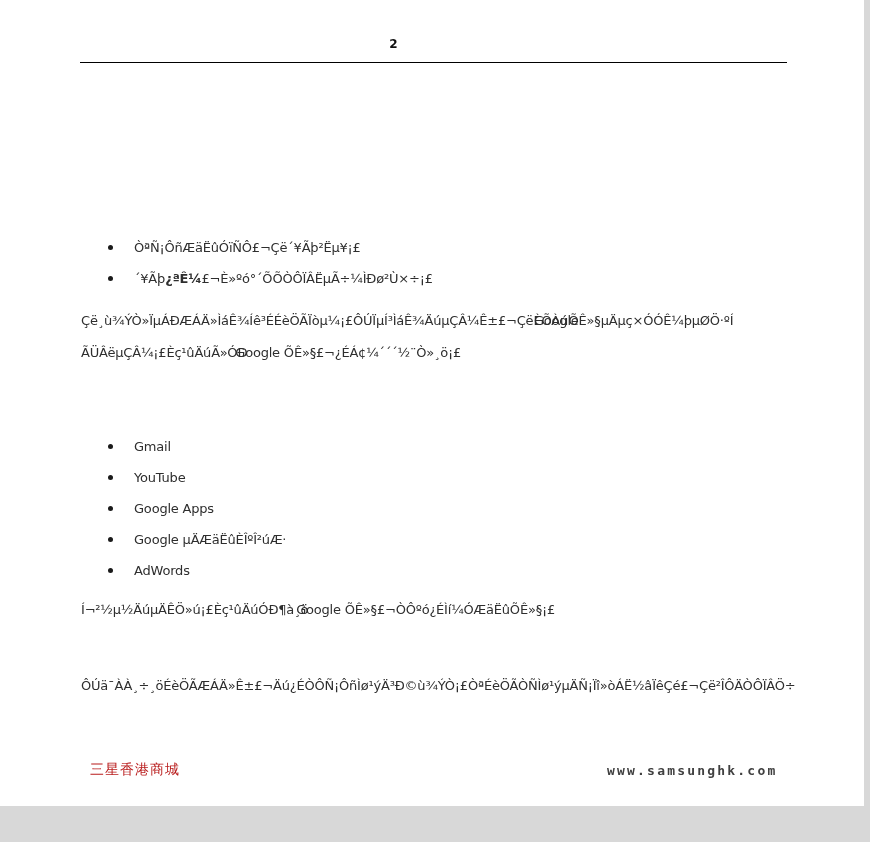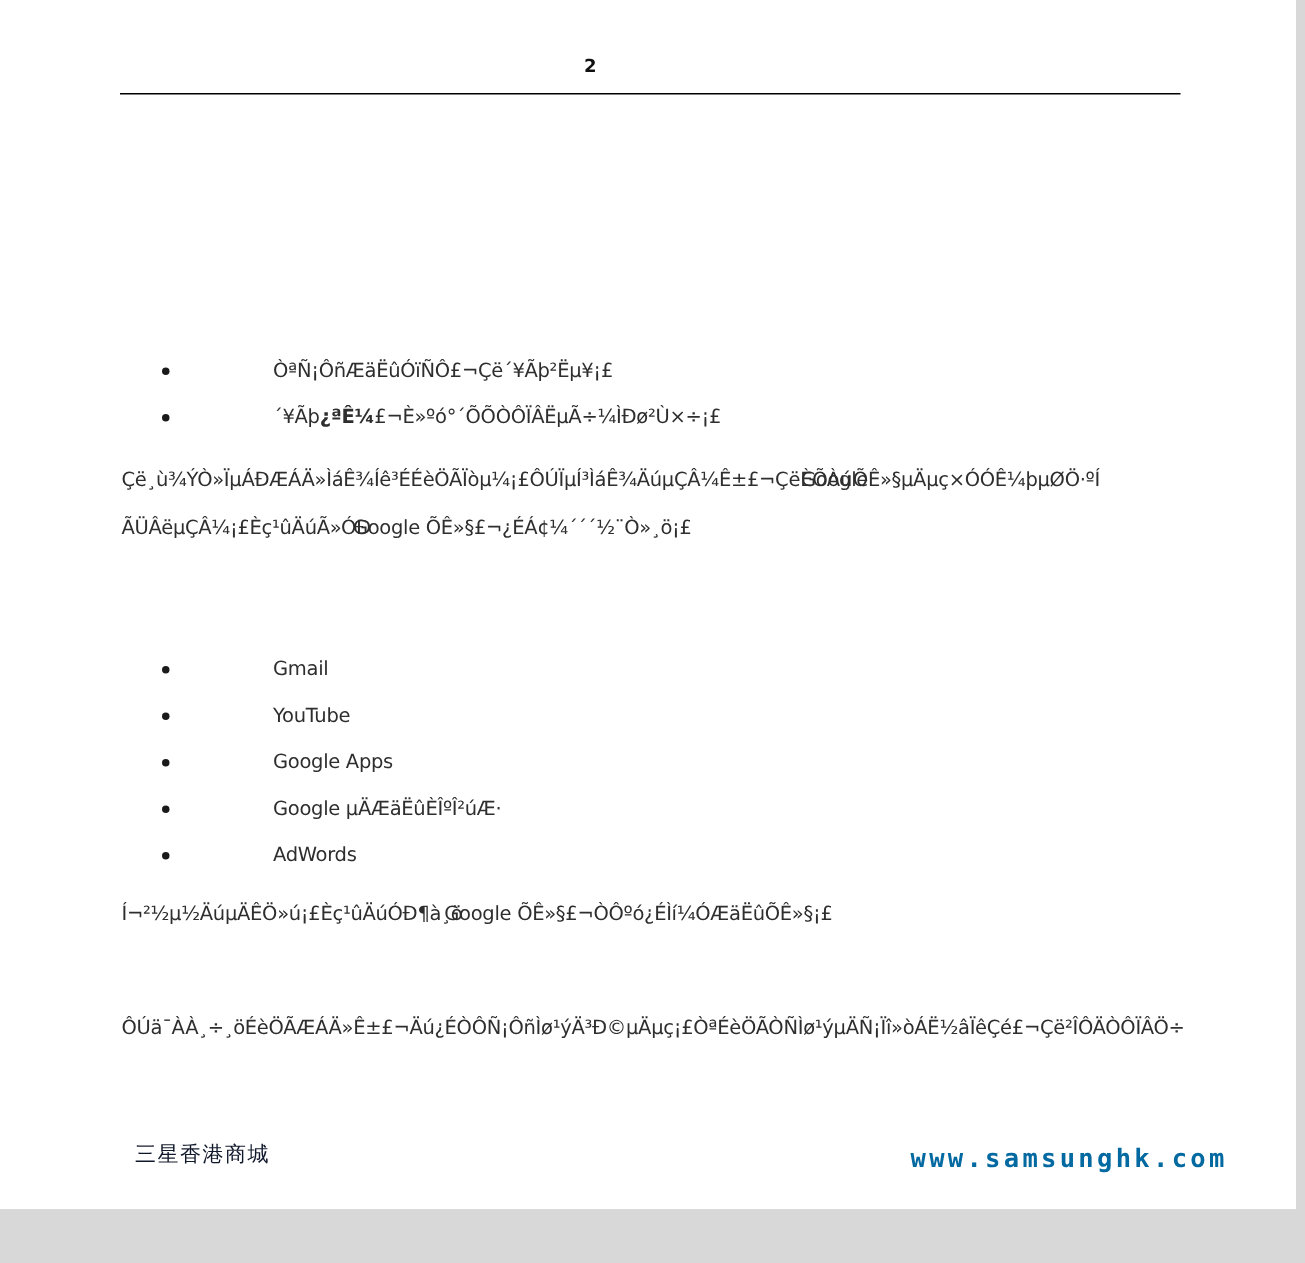--- a/index.html
+++ b/index.html
@@ -14,43 +14,43 @@
   .pgnum{
     position:absolute;top:37px;left:0;width:787px;text-align:center;
     font-size:12px;font-weight:bold;color:#111;
   }
   .rule{
     position:absolute;top:62px;left:80px;width:707px;height:0;
     border-top:1.6px solid #000;
   }
   .body-text{font-size:13px;color:#2e2e2e;letter-spacing:-0.2px;}
   .bullet-list{position:absolute;left:108px;}
-  .bullet-item{display:flex;align-items:flex-start;margin-bottom:14px;line-height:17px;gap:48px;}
+  .bullet-item{display:flex;align-items:flex-start;margin-bottom:14px;line-height:17px;}
   .dot{flex:none;width:5px;height:5px;border-radius:50%;background:#1a1a1a;margin:6px 21px 0 0;}
   #ul1{top:239px;}
   #ul2{top:438px;text-align:right;}
   .para{position:absolute;left:81px;width:789px;}
   .line{height:32px;line-height:20px;white-space:nowrap;}
   #p1{top:311px;}
   #p2{top:389px;}
   #p3{top:600px;}
   #p4{top:676px;}
   .b{font-weight:bold;}
   .ov-heavy{margin-left:-34px;}
   .ov-light{margin-left:-12px;}
   .pull{margin-left:-14px;text-align:right;}
   .pull-sm{margin-left:-6px;}
   .footer{position:absolute;top:761px;left:0;width:864px;height:24px;}
   .footer-left{
     position:absolute;left:90px;top:0;font-family:"DejaVu Serif",serif;
-    font-size:14px;color:#0f172a;letter-spacing:1px;
+    font-size:14px;color:#b91c1c;letter-spacing:1px;
   }
   .footer-right{
     position:absolute;left:607px;top:2px;font-family:"DejaVu Sans Mono",monospace;
-    font-size:17px;font-weight:bold;color:#0369a1;letter-spacing:2.2px;
+    font-size:13px;font-weight:bold;color:#404040;letter-spacing:2.2px;
   }
 </style>
 </head>
 <body>
 
 <div class="canvas">
   <div class="page">
 
     <div class="pgnum">2</div>
     <div class="rule"></div>
@@ -93,21 +93,21 @@
         <span class="dot"></span>
         <span>AdWords</span>
       </div>
     </div>
 
     <div id="p3" class="para body-text">
       <div class="line"><span>Í¬²½µ½ÄúµÄÊÖ»ú¡£Èç¹ûÄúÓÐ¶à</span><span>¸ö</span><span class="ov-light">Google</span><span> ÕÊ»§£¬ÒÔºó¿ÉÌí¼ÓÆäËûÕÊ»§¡£</span></div>
     </div>
 
     <div id="p4" class="para body-text">
-      <div class="line"><span>ÔÚä¯ÀÀ¸÷¸öÉèÖÃÆÁÄ»Ê±£¬Äú¿ÉÒÔÑ¡ÔñÌø¹ýÄ³Ð©µÄµç¡£ÒªÉèÖÃÒÑÌø¹ýµÄÑ¡Ïî»òÁË½âÏêÇé£¬Çë²ÎÔÄÒÔÏÂÖ÷</span></div>
+      <div class="line"><span>ÔÚä¯ÀÀ¸÷¸öÉèÖÃÆÁÄ»Ê±£¬Äú¿ÉÒÔÑ¡ÔñÌø¹ýÄ³Ð©ù¾ÝÒ¡£ÒªÉèÖÃÒÑÌø¹ýµÄÑ¡Ïî»òÁË½âÏêÇé£¬Çë²ÎÔÄÒÔÏÂÖ÷</span></div>
     </div>
 
     <div class="footer">
       <span class="footer-left">三星香港商城</span>
       <span class="footer-right">www.samsunghk.com</span>
     </div>
 
   </div>
 </div>
 

